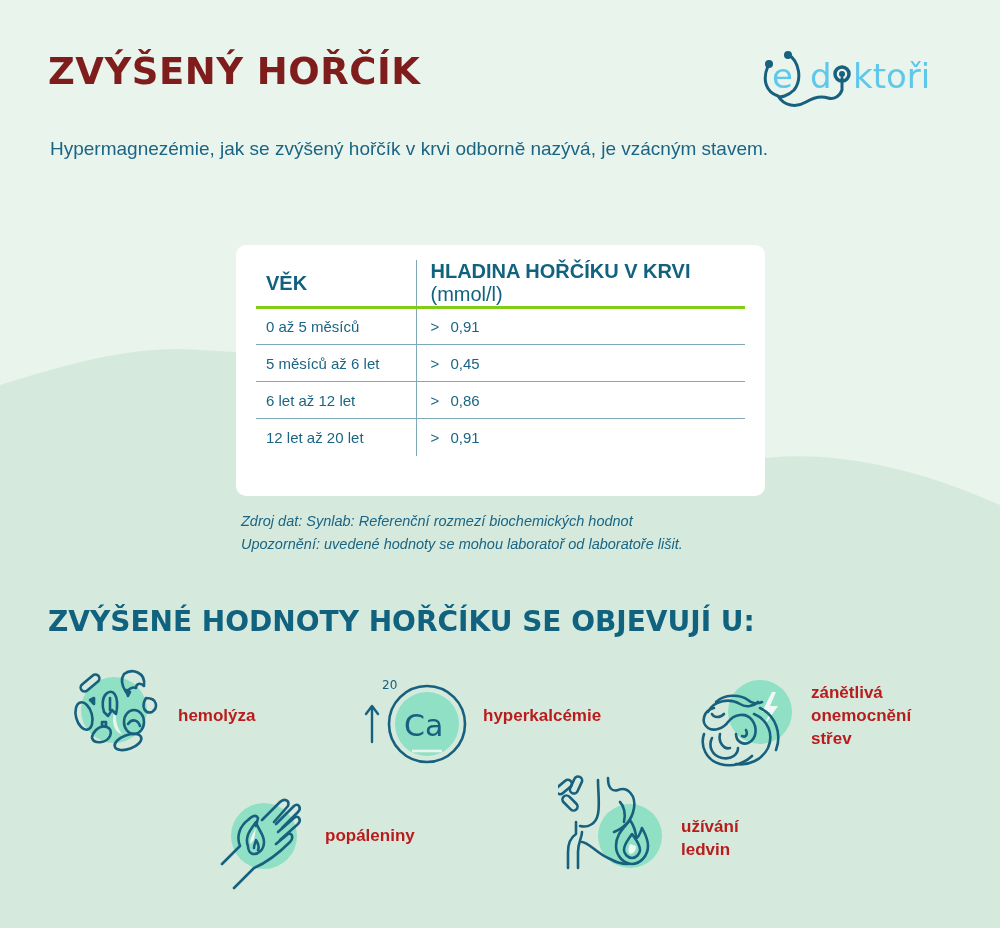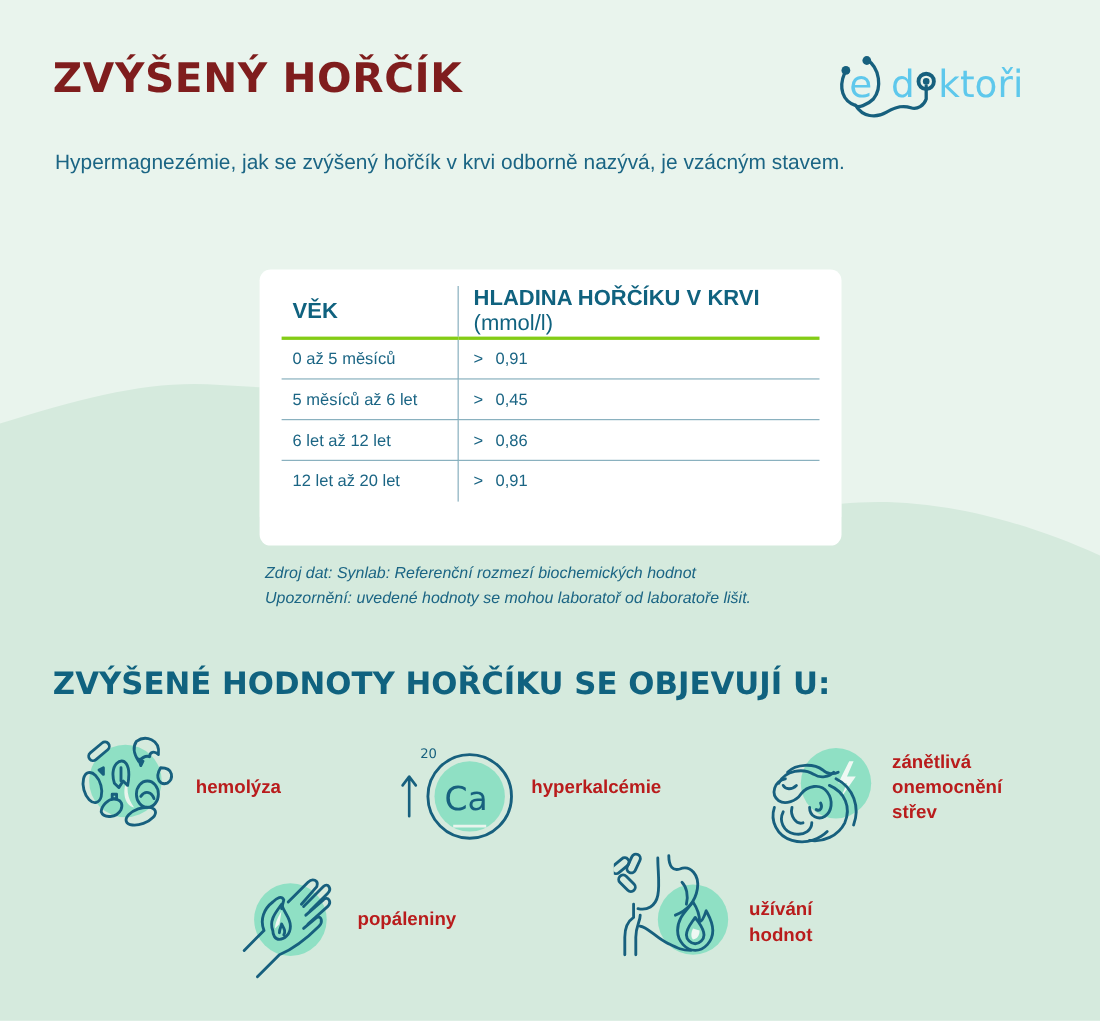--- a/index.html
+++ b/index.html
@@ -226,14 +226,14 @@
       <path d="M24,60 C24,66 20,70 20,80 L20,96"></path>
       <path d="M24,70 C30,70 40,82 50,86 C58,90 62,92 70,92"></path>
       <path d="M72,48 C66,56 58,62 58,74 C58,84 66,92 74,92 C82,92 90,84 90,74 C90,66 86,60 84,56 C82,62 80,66 78,66 C78,60 76,54 72,48Z"></path>
       <path d="M74,62 C70,68 66,72 66,78 C66,82 70,86 74,86 C78,86 82,82 82,78 C82,72 78,68 74,62Z"></path>
     </g>
     <path d="M72,72 C70,76 70,80 72,82 C76,82 78,78 78,74Z" fill="#eff8f3"></path>
   </svg>
 </div>
 <div class="layer cause-label" style="left:681px; top:815px;">
   <div>užívání</div>
-  <div>hodnot</div>
+  <div>ledvin</div>
 </div>
 
 </body></html>

